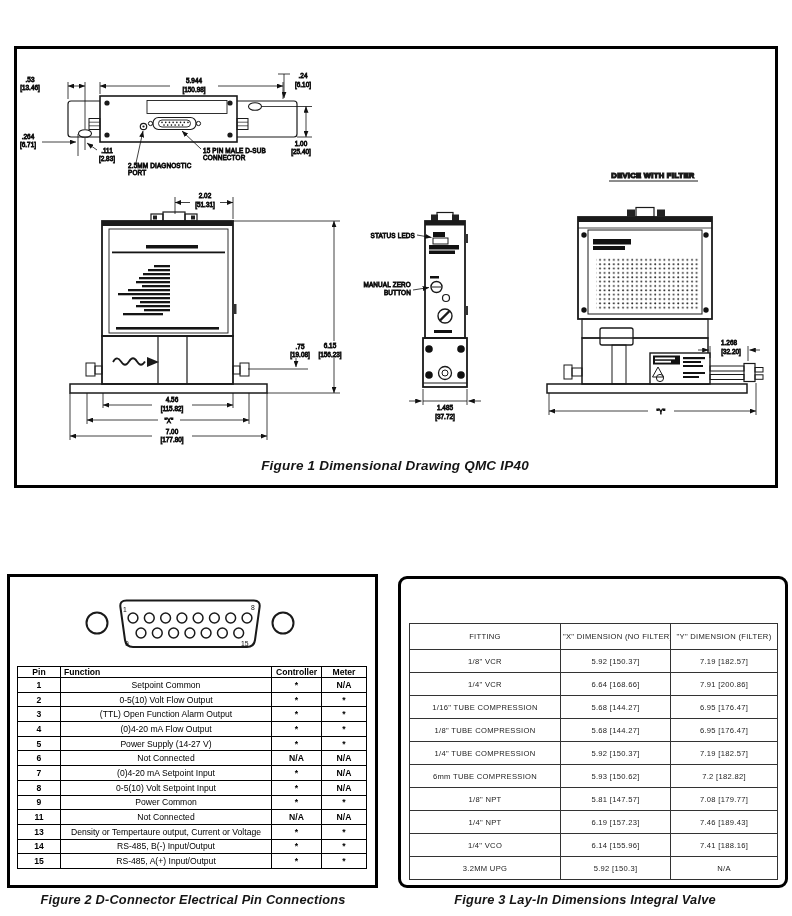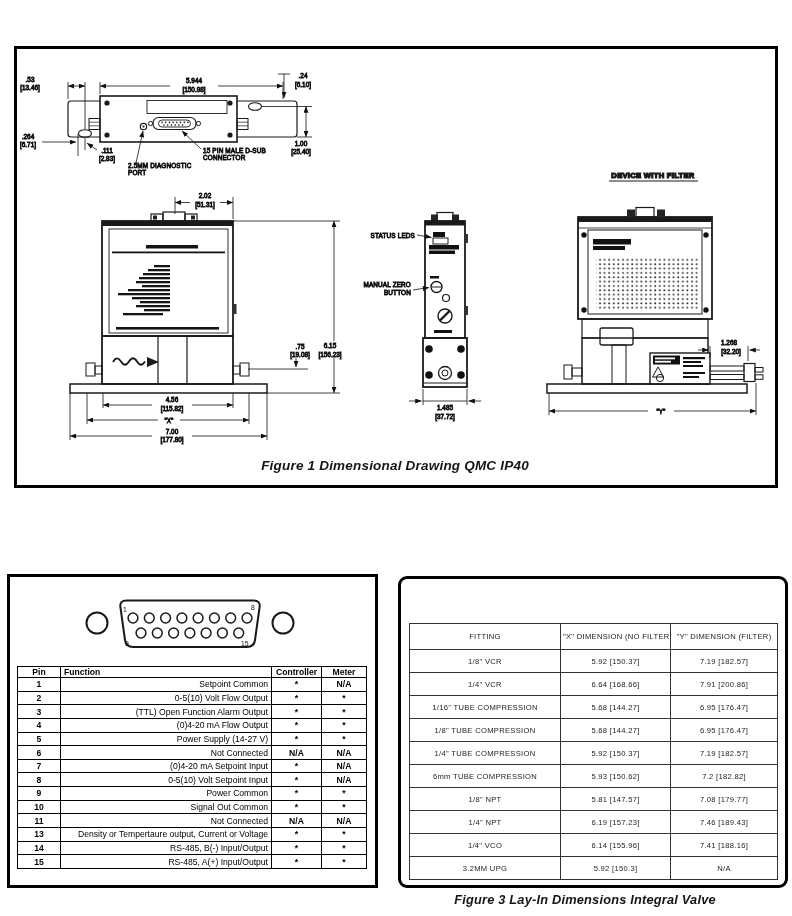--- a/index.html
+++ b/index.html
@@ -23,21 +23,21 @@
   #fig3-caption { left:386px; top:892px; width:398px; font-size:12.8px; }
 
   
   #pin-table { position:absolute; left:7px; top:89px; width:349px; height:203px;
                border-collapse:collapse; table-layout:fixed; font-size:8.6px; color:#000; }
   #pin-table th, #pin-table td { border:1.6px solid #000; padding:0 3px; overflow:hidden;
                white-space:nowrap; height:10px; }
   #pin-table th { font-weight:bold; text-align:left; }
   #pin-table th.c, #pin-table td:first-child,
   #pin-table td:nth-child(3), #pin-table td:nth-child(4) { text-align:center; font-weight:bold; }
-  #pin-table td:nth-child(2) { text-align:right; font-weight:normal; }
+  #pin-table td:nth-child(2) { text-align:center; font-weight:normal; }
   #pin-table col.c-pin { width:43px; } #pin-table col.c-fn { width:211px; }
   #pin-table col.c-ctl { width:50px; } #pin-table col.c-mtr { width:45px; }
 
   
   #fit-table { position:absolute; left:8px; top:44px; width:368px; height:256px;
                border-collapse:collapse; table-layout:fixed; font-size:7.6px; color:#222;
                letter-spacing:0.3px; }
   #fit-table th, #fit-table td { border:1.1px solid #333; text-align:center; padding:0 2px;
                overflow:hidden; white-space:nowrap; }
   #fit-table th { font-weight:normal; height:25px; }
@@ -432,26 +432,20 @@
             <td>*</td>
             <td>N/A</td>
           </tr>
           <tr>
             <td>9</td>
             <td>Power Common</td>
             <td>*</td>
             <td>*</td>
           </tr>
           <tr>
-            <td>10</td>
-            <td>Signal Out Common</td>
-            <td>*</td>
-            <td>*</td>
-          </tr>
-          <tr>
             <td>11</td>
             <td>Not Connected</td>
             <td>N/A</td>
             <td>N/A</td>
           </tr>
           <tr>
             <td>13</td>
             <td>Density or Tempertaure output, Current or Voltage</td>
             <td>*</td>
             <td>*</td>
@@ -464,20 +458,21 @@
           </tr>
           <tr>
             <td>15</td>
             <td>RS-485, A(+) Input/Output</td>
             <td>*</td>
             <td>*</td>
           </tr>
         </tbody>
     </table>
   </div>
+  <div class="caption" id="fig2-caption">Figure 2 D-Connector Electrical Pin Connections</div>
 
   <div class="panel" id="fig3-box">
     <table id="fit-table">
       <colgroup>
           <col class="f-name">
           <col class="f-x">
           <col class="f-y">
         </colgroup>
       <thead>
         <tr>

